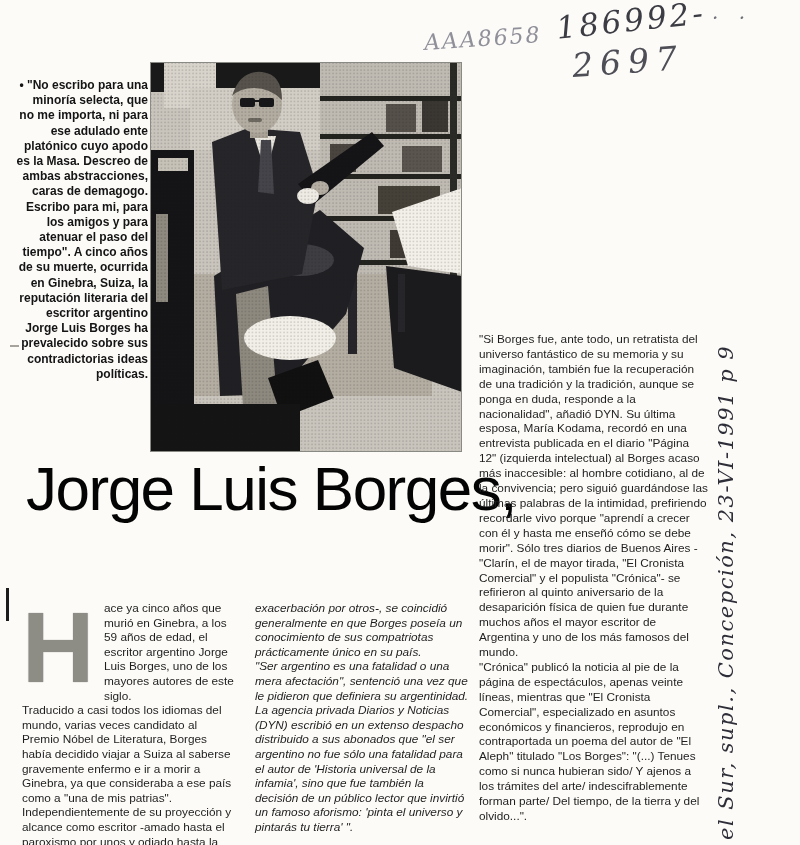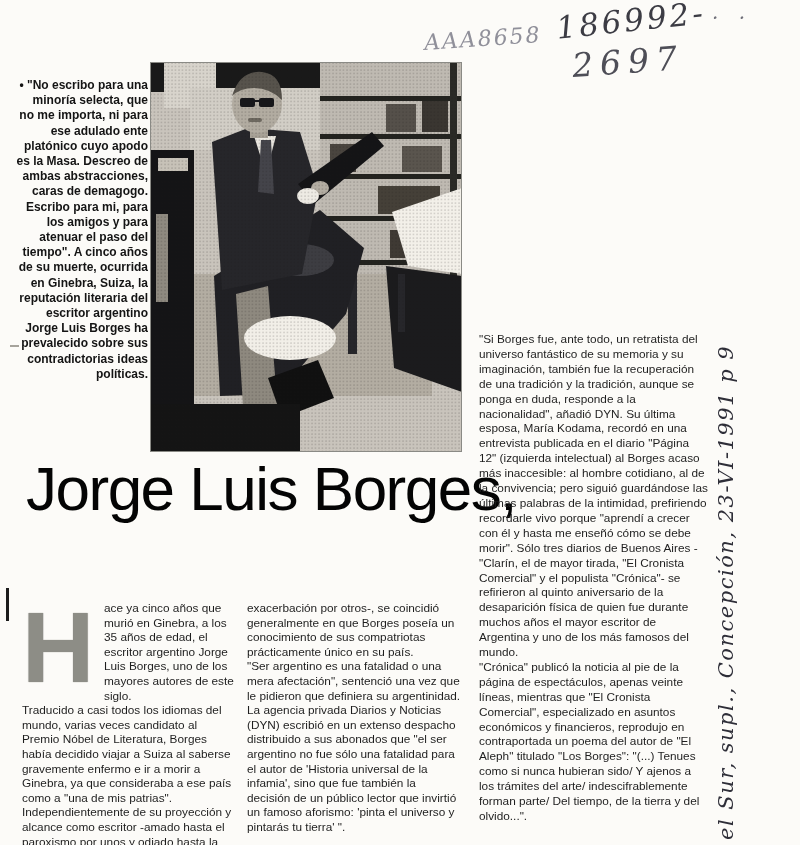--- a/index.html
+++ b/index.html
@@ -43,21 +43,21 @@
   
   .headline{
     position:absolute;left:26px;top:458px;margin:0;
     font-size:62px;line-height:62px;font-weight:400;
     letter-spacing:-1.5px;color:#040404;
   }
   
   .col{position:absolute;font-size:11.8px;line-height:14.6px;color:#1e1e1e;}
   .col p{margin:0;}
   .col1{left:22px;top:601px;width:215px;}
-  .col2{left:247px;top:601px;width:215px;}
+  .col2{left:255px;top:601px;width:215px;font-style:italic;}
   .col3{left:479px;top:332px;width:229px;line-height:14.9px;}
   .dropcap{
     float:left;width:76px;
     font-size:100px;line-height:86px;font-weight:700;
     color:#8d8d86;margin:3px 6px 0 0;
     text-shadow:0 0 1px #706f6a;
   }
   
   .tick1{position:absolute;left:6px;top:588px;width:3px;height:33px;background:#1c1c1c;}
   .tick2{position:absolute;left:10px;top:345px;width:9px;height:2px;background:#a6a39c;}
@@ -148,21 +148,21 @@
       <rect width="312" height="390" fill="url(#ht)"></rect>
       <rect x="0.5" y="0.5" width="311" height="389" fill="none" stroke="#8a8a85" stroke-width="1"></rect>
     </svg>
   </figure>
 
   <h1 class="headline">
     <span>Jorge Luis Borges,</span><br>
   </h1>
 
   <div class="col col1">
-    <p><span class="dropcap">H</span><span>ace ya cinco años que murió en Ginebra, a los 35 años de edad, el escritor argentino Jorge Luis Borges, uno de los mayores autores de este siglo.</span></p>
+    <p><span class="dropcap">H</span><span>ace ya cinco años que murió en Ginebra, a los 59 años de edad, el escritor argentino Jorge Luis Borges, uno de los mayores autores de este siglo.</span></p>
     <p>Traducido a casi todos los idiomas del mundo, varias veces candidato al Premio Nóbel de Literatura, Borges había decidido viajar a Suiza al saberse gravemente enfermo e ir a morir a Ginebra, ya que consideraba a ese país como a "una de mis patrias". Independientemente de su proyección y alcance como escritor -amado hasta el paroxismo por unos y odiado hasta la</p>
   </div>
 
   <div class="col col2">
     <p>exacerbación por otros-, se coincidió generalmente en que Borges poseía un conocimiento de sus compatriotas prácticamente único en su país.</p>
     <p>"Ser argentino es una fatalidad o una mera afectación", sentenció una vez que le pidieron que definiera su argentinidad. La agencia privada Diarios y Noticias (DYN) escribió en un extenso despacho distribuido a sus abonados que "el ser argentino no fue sólo una fatalidad para el autor de 'Historia universal de la infamia', sino que fue también la decisión de un público lector que invirtió un famoso aforismo: 'pinta el universo y pintarás tu tierra' ".</p>
   </div>
 
   <div class="col col3">
     <p>"Si Borges fue, ante todo, un retratista del universo fantástico de su memoria y su imaginación, también fue la recuperación de una tradición y la tradición, aunque se ponga en duda, responde a la nacionalidad", añadió DYN. Su última esposa, María Kodama, recordó en una entrevista publicada en el diario "Página 12" (izquierda intelectual) al Borges acaso más inaccesible: al hombre cotidiano, al de la convivencia; pero siguió guardándose las últimas palabras de la intimidad, prefiriendo recordarle vivo porque "aprendí a crecer con él y hasta me enseñó cómo se debe morir". Sólo tres diarios de Buenos Aires -"Clarín, el de mayor tirada, "El Cronista Comercial" y el populista "Crónica"- se refirieron al quinto aniversario de la desaparición física de quien fue durante muchos años el mayor escritor de Argentina y uno de los más famosos del mundo.</p>

